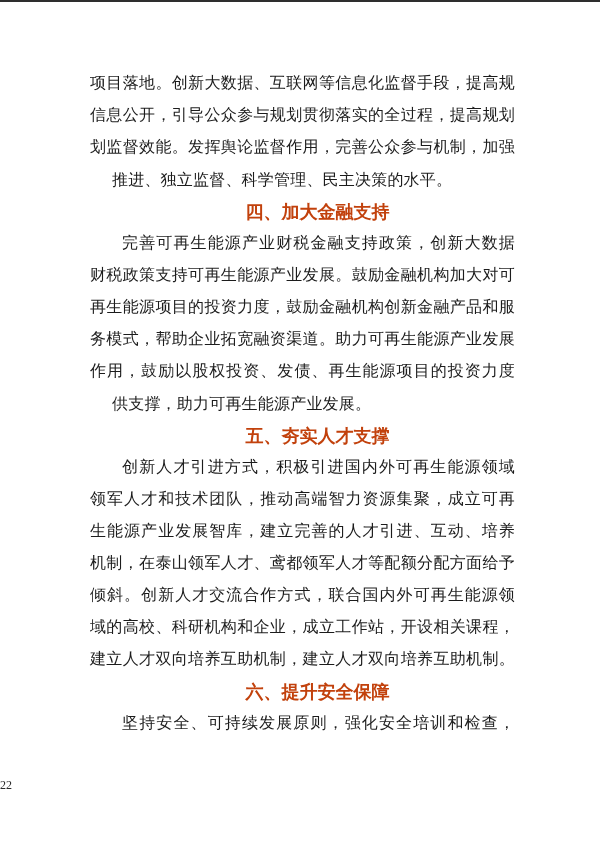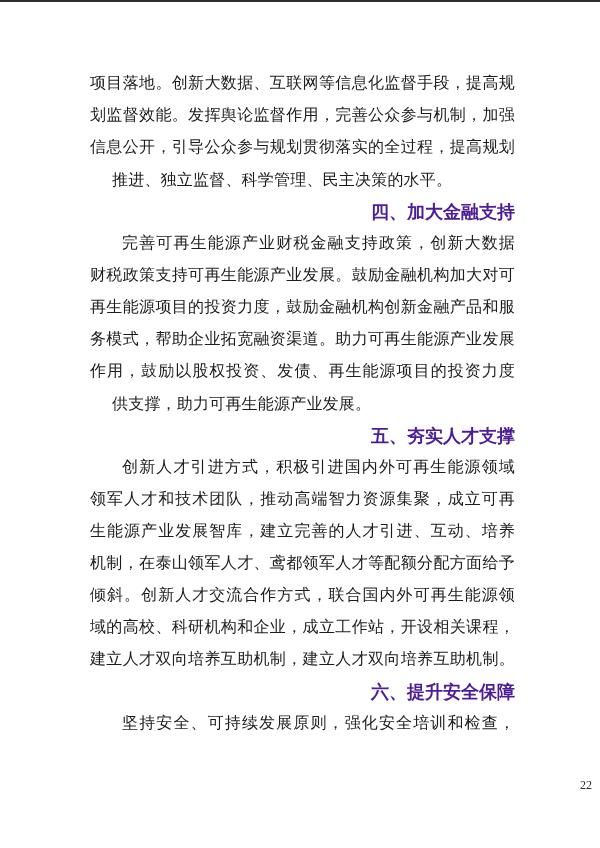--- a/index.html
+++ b/index.html
@@ -53,46 +53,46 @@
   .line.ind {
     text-indent: 32px;
   }
   .heading {
     height: 32px;
     line-height: 32px;
     padding-left: 30px;
     font-family: "Liberation Sans", "DejaVu Sans", sans-serif;
     font-weight: bold;
     font-size: 18px;
-    color: #4c1d95;
-    text-align: right;
+    color: #c2410c;
+    text-align: center;
   }
   .page-number {
     position: absolute;
     top: 778px;
     left: 0;
     width: 592px; 
-    text-align: right;
+    text-align: left;
     font-size: 12px;
     line-height: 14px;
     color: #2a2a2a;
     font-family: "Liberation Serif", "DejaVu Serif", serif;
   }
 </style>
 </head>
 <body>
 
 <div class="page">
   <div class="top-edge"></div>
 
   <div class="text-block">
 
     <div class="line j">项目落地。创新大数据、互联网等信息化监督手段，提高规</div>
+    <div class="line j">信息公开，引导公众参与规划贯彻落实的全过程，提高规划</div>
     <div class="line j">划监督效能。发挥舆论监督作用，完善公众参与机制，加强</div>
-    <div class="line j">信息公开，引导公众参与规划贯彻落实的全过程，提高规划</div>
     <div class="line end">推进、独立监督、科学管理、民主决策的水平。</div>
 
     <div class="heading">四、加大金融支持</div>
     <div class="line j ind">完善可再生能源产业财税金融支持政策，创新大数据</div>
     <div class="line j">财税政策支持可再生能源产业发展。鼓励金融机构加大对可</div>
     <div class="line j">再生能源项目的投资力度，鼓励金融机构创新金融产品和服</div>
     <div class="line j">务模式，帮助企业拓宽融资渠道。助力可再生能源产业发展</div>
     <div class="line j">作用，鼓励以股权投资、发债、再生能源项目的投资力度</div>
     <div class="line end">供支撑，助力可再生能源产业发展。</div>
 

